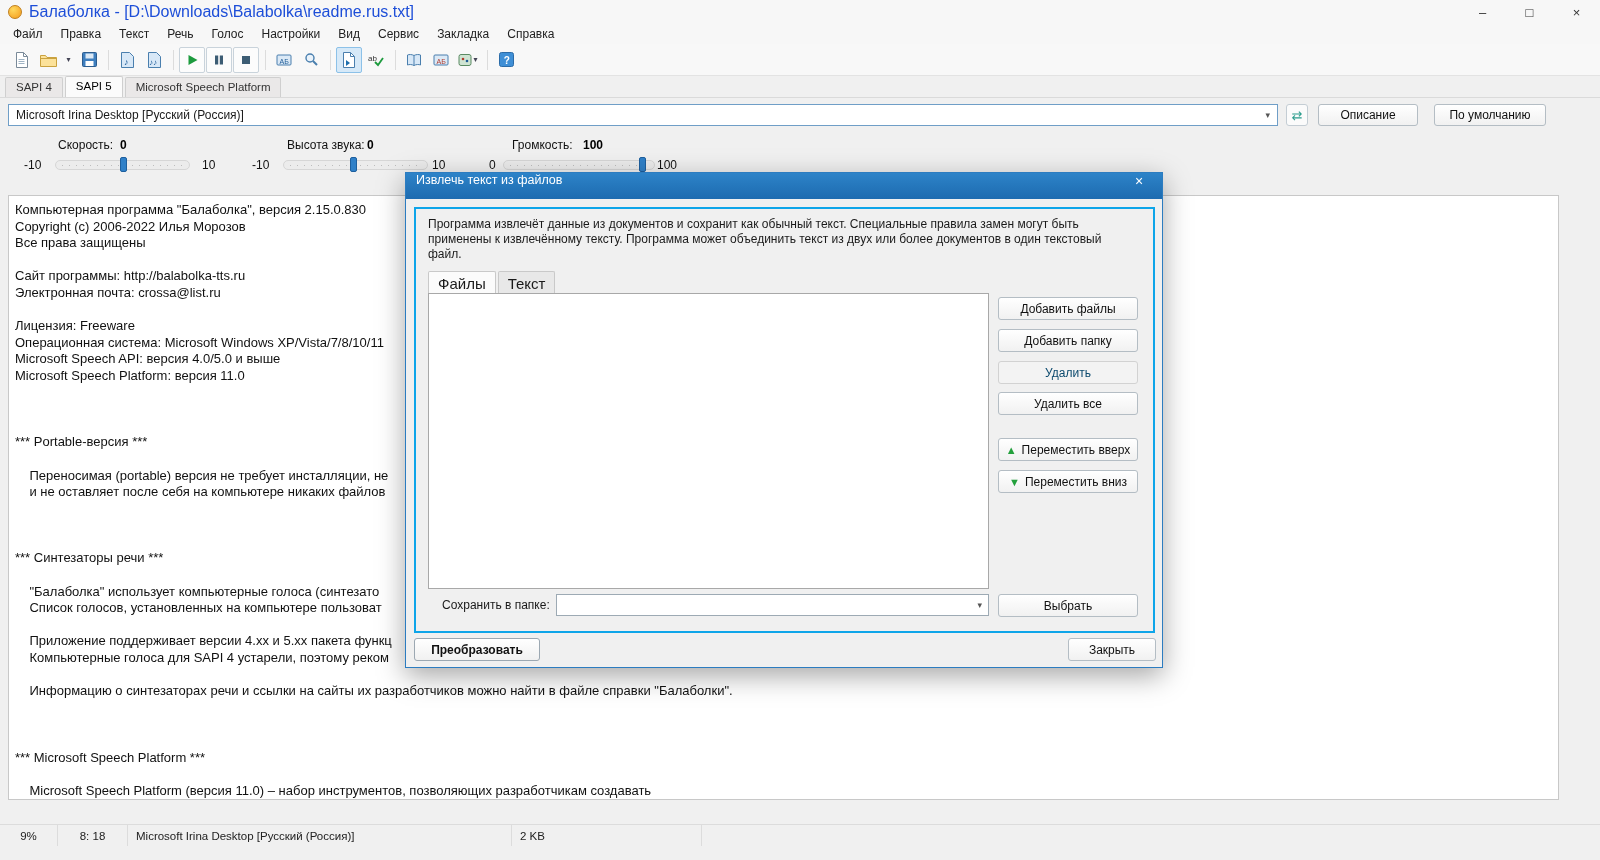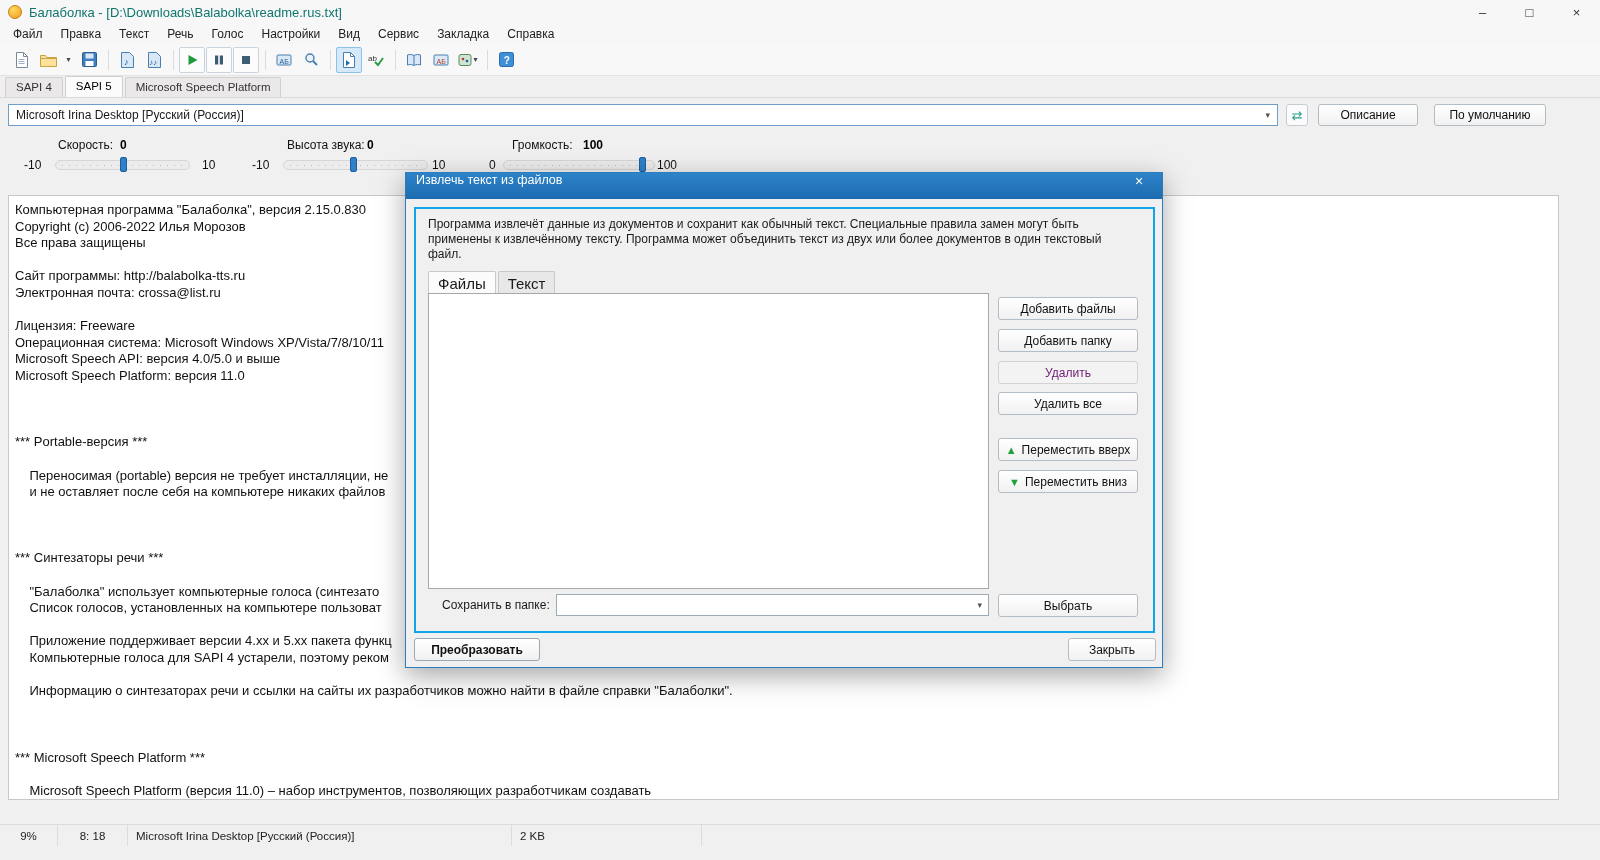--- a/index.html
+++ b/index.html
@@ -5,21 +5,21 @@
   * { margin:0; padding:0; box-sizing:border-box; }
   body { background:#d8d8d8; font-family:"Liberation Sans", sans-serif; }
   #app { position:relative; width:1600px; height:860px; background:#f0f0f0; overflow:hidden;
          font-family:"Liberation Sans", sans-serif; font-size:12px; color:#1a1a1a; }
 
   
   .titlebar { position:absolute; left:0; top:0; width:100%; height:24px; background:#f7f7f7;
               display:flex; align-items:center; }
   .app-icon { width:14px; height:14px; border-radius:50%; margin:0 7px 0 8px;
               background:radial-gradient(circle at 35% 30%, #ffd95e, #f59a1a); border:1px solid #c07f1d; }
-  .title-text { color:#0f766e; font-size:13px; }
+  .title-text { color:#1d4ed8; font-size:16px; }
   .win-controls { margin-left:auto; display:flex; height:100%; }
   .win-btn { width:47px; display:flex; align-items:center; justify-content:center; color:#333; font-size:13px; }
 
   
   .menubar { position:absolute; left:0; top:24px; width:100%; height:20px; background:#f7f7f7;
              display:flex; align-items:center; padding-left:4px; }
   .menu-item { padding:0 9px; height:100%; display:flex; align-items:center; color:#222; }
 
   
   .toolbar { position:absolute; left:0; top:44px; width:100%; height:32px; background:#f8f8f8;
@@ -86,21 +86,21 @@
   .dialog-group { position:absolute; left:8px; top:34px; width:741px; height:426px;
                   border:2px solid #0ea5e9; }
   .dlg-desc { position:absolute; left:12px; top:8px; width:676px; font-size:12px; line-height:15px; color:#1a1a1a; }
   .dlg-tabs { position:absolute; left:12px; top:62px; display:flex; align-items:flex-end; }
   .dtab { padding:3px 9px; border:1px solid #c9c9c9; border-bottom:none; background:#e8e8e8;
           font-size:15px; margin-right:2px; border-radius:2px 2px 0 0; }
   .dtab.active { background:#fbfbfb; }
   .dlg-list { position:absolute; left:12px; top:84px; width:561px; height:296px; background:#fff;
               border:1px solid #a8a8a8; }
   .dlg-btn { position:absolute; left:582px; width:140px; height:23px; }
-  .dlg-btn.disabled { color:#701a75; background:#f3f3f3; border-color:#d2d2d2; }
+  .dlg-btn.disabled { color:#0c4a6e; background:#f3f3f3; border-color:#d2d2d2; }
   .garrow-up { color:#23a03c; font-size:11px; margin-right:5px; }
   .garrow-dn { color:#23a03c; font-size:11px; margin-right:5px; }
   .save-label { position:absolute; left:26px; top:389px; font-size:12px; }
   .save-combo { position:absolute; left:140px; top:385px; width:433px; height:22px; background:#fff;
                 border:1px solid #9daab4; display:flex; align-items:center; justify-content:flex-end; padding-right:6px; }
   .convert-btn { position:absolute; left:8px; top:465px; width:126px; height:23px; font-weight:bold; border-color:#9ca8b2; }
   .close-btn { position:absolute; left:662px; top:465px; width:88px; height:23px; }
 </style>
 </head>
 <body>

